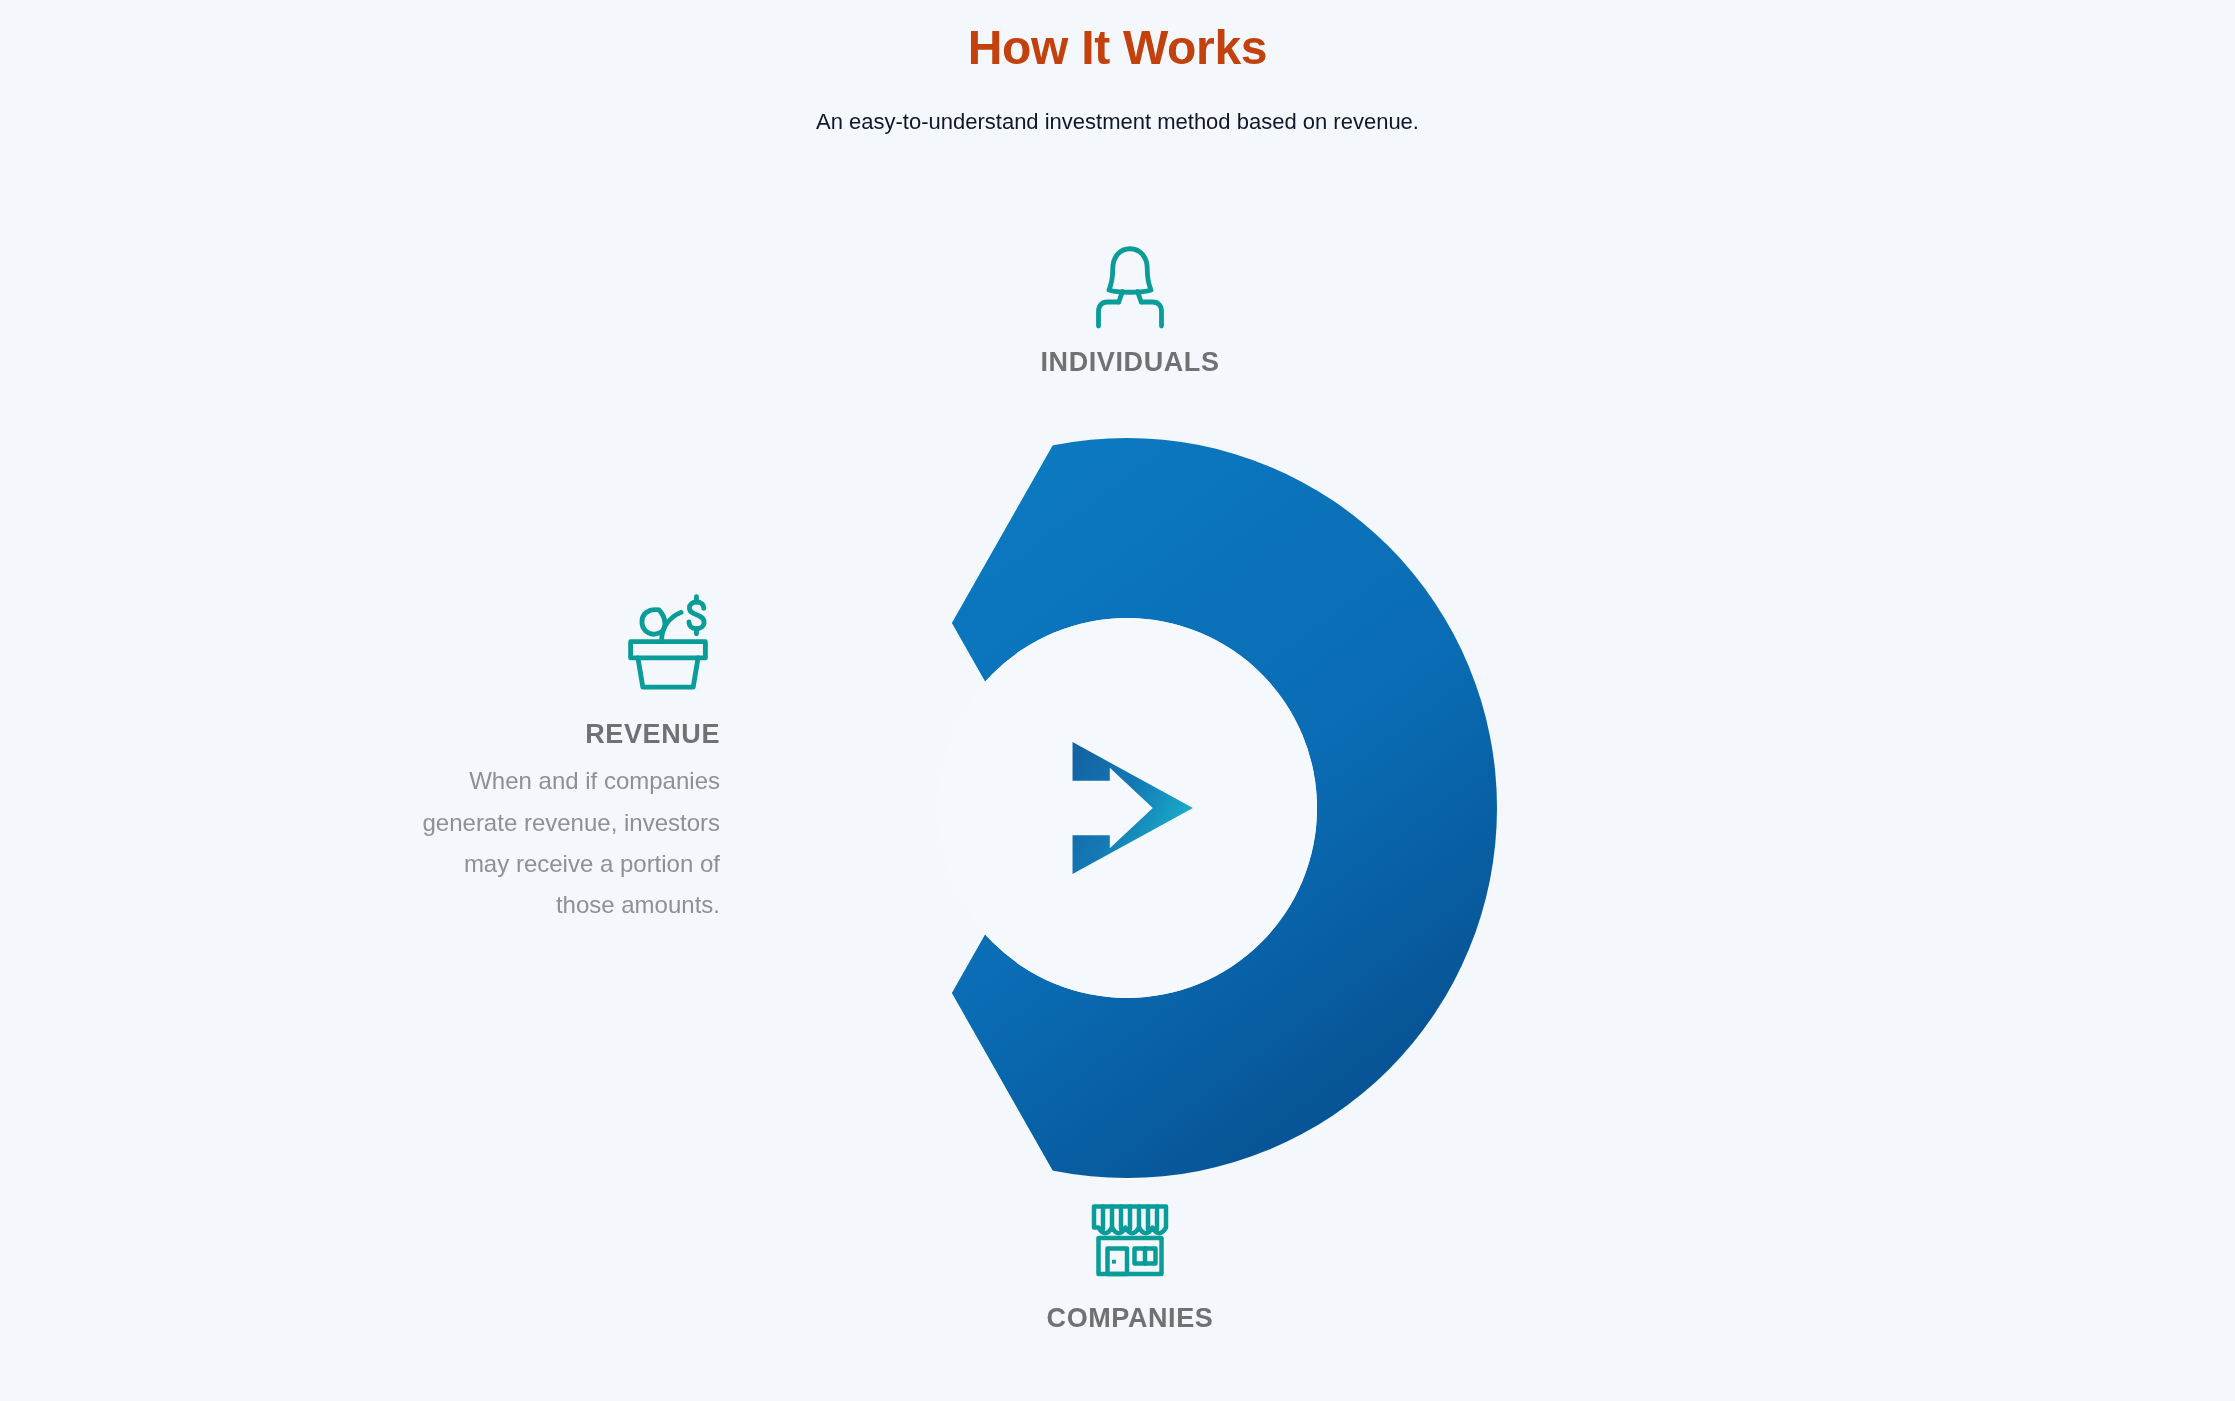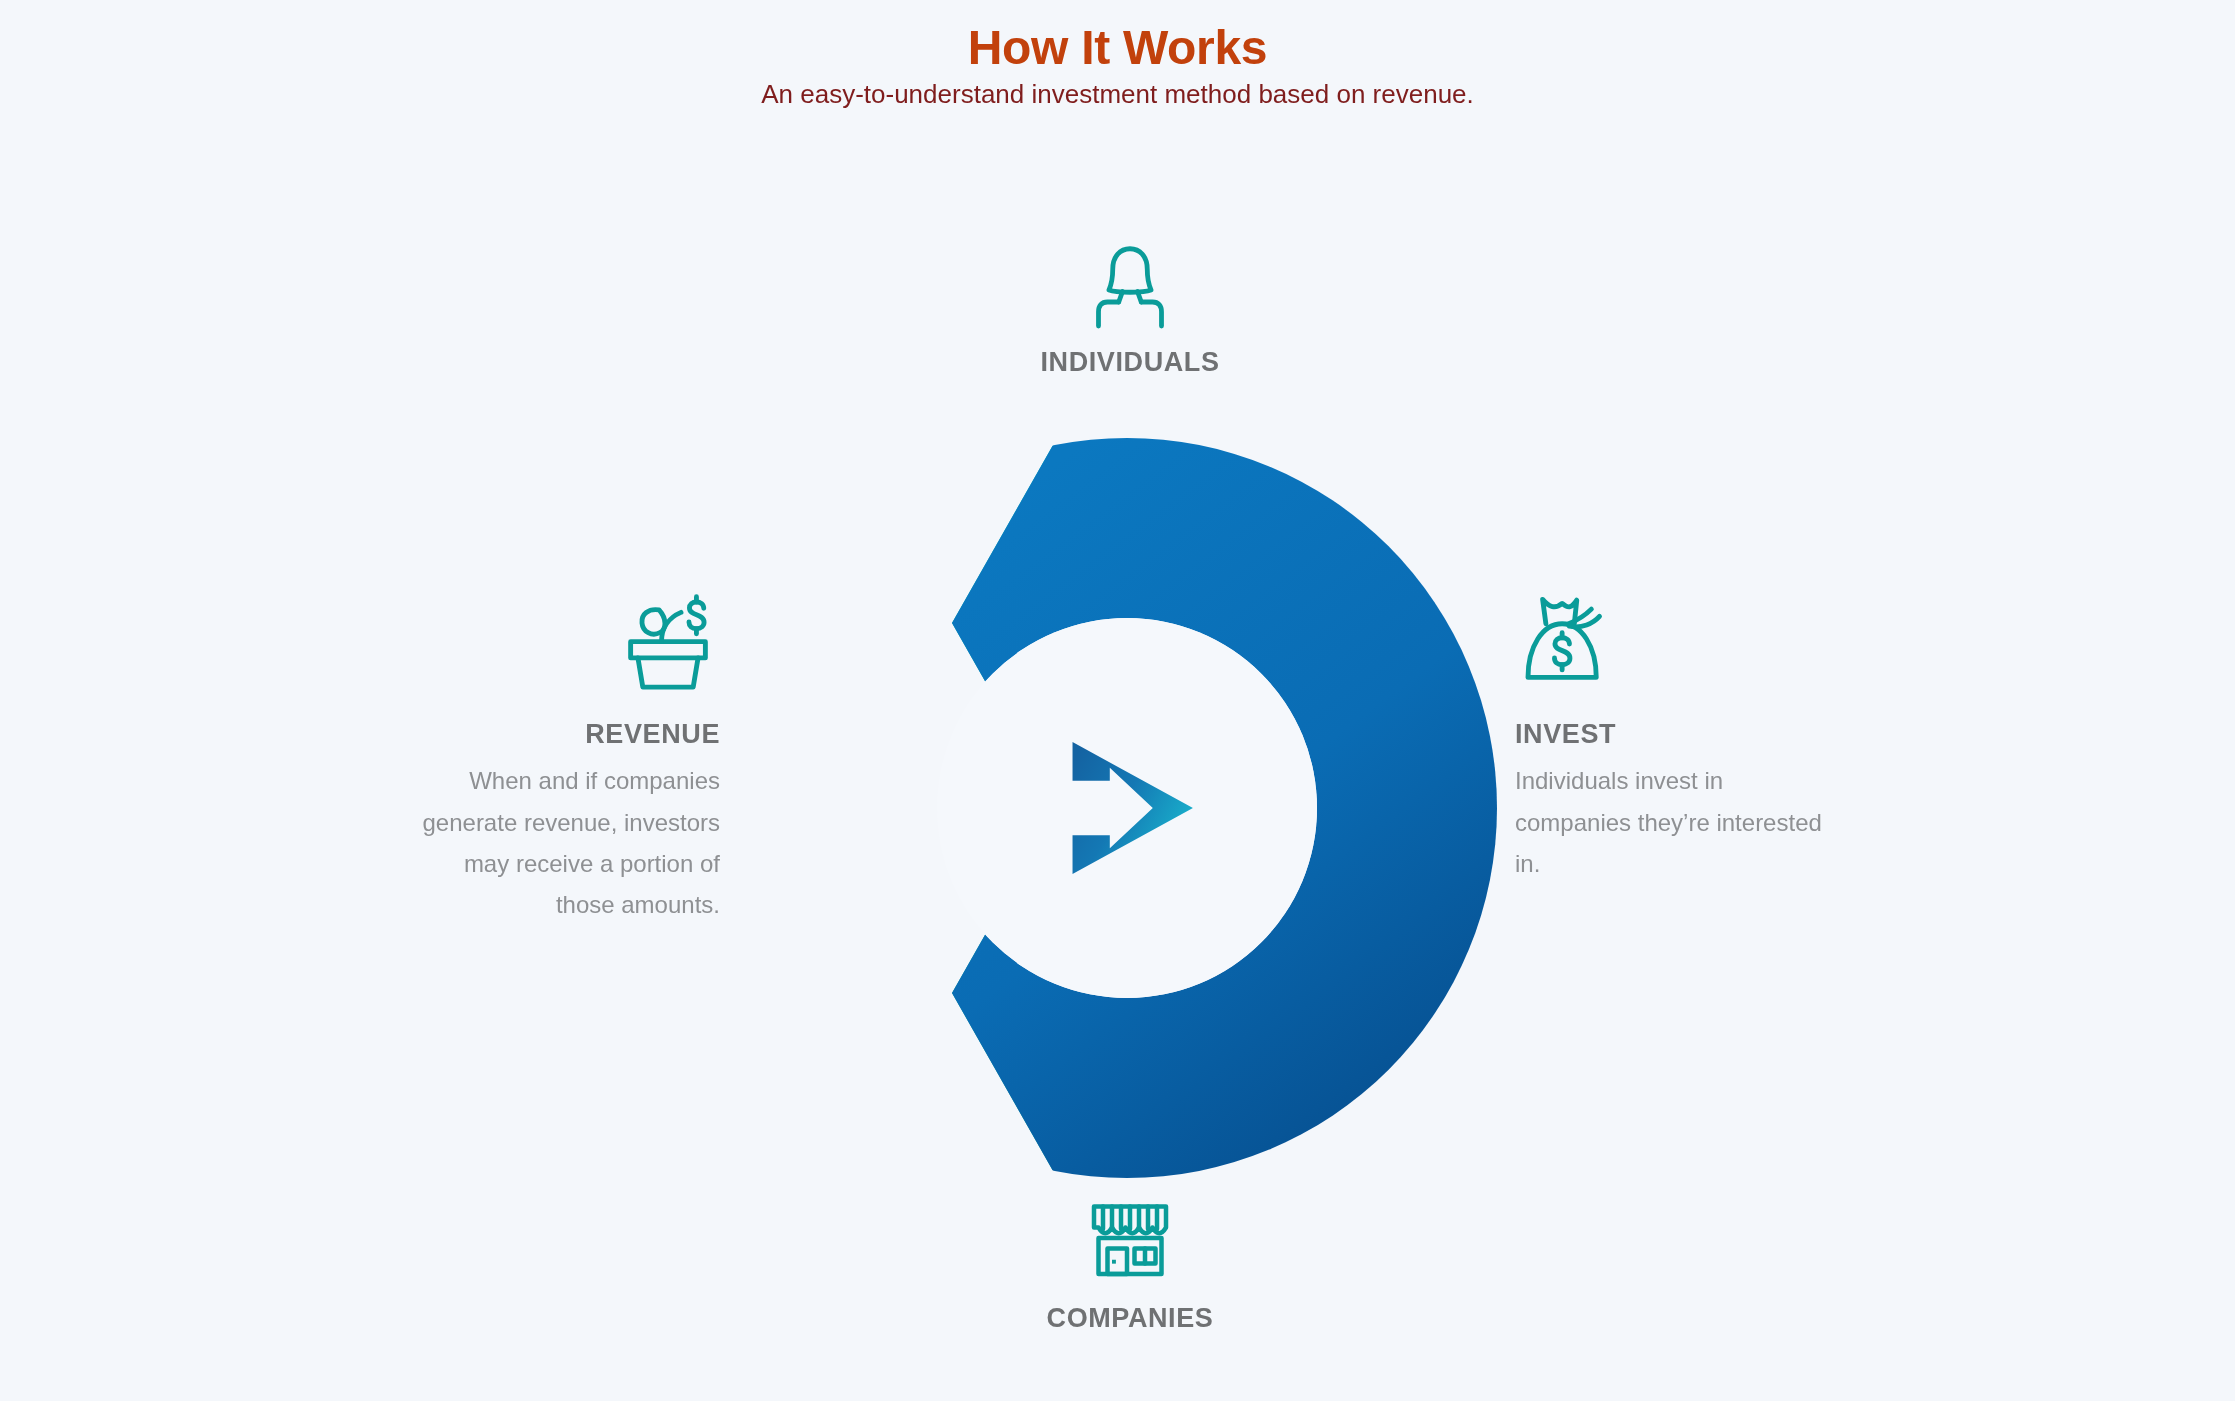--- a/index.html
+++ b/index.html
@@ -27,23 +27,24 @@
     padding-top: 18px;
   }
   .page-title {
     font-size: 48px;
     font-weight: 700;
     color: #c2410c;
     letter-spacing: -0.3px;
     line-height: 1.25;
   }
   .page-subtitle {
-    font-size: 26px;
+    margin-top: 30px;
+    font-size: 22px;
     font-weight: 400;
-    color: #7f1d1d;
+    color: #0f172a;
     line-height: 1.3;
   }
 
   
   .stage {
     position: absolute;
     left: 0; top: 0;
     width: 2160px;
     height: 1401px;
   }
@@ -221,41 +222,20 @@
           <path d="M 27 37 L 24.5 44"></path>
           <path d="M 37 37 L 39.5 44"></path>
 
           <path d="M 24.5 44 L 17 44 C 13 44 11 46.5 11 50.5 L 11 60"></path>
           <path d="M 39.5 44 L 47 44 C 51 44 53 46.5 53 50.5 L 53 60"></path>
         </g>
       </svg>
       <div class="node-title">INDIVIDUALS</div>
     </div>
 
-    <div class="node node-invest">
-      <svg class="node-icon" width="104" height="104" viewBox="0 0 64 64" aria-hidden="true">
-        <g fill="none" stroke="#0a9c99" stroke-width="3" stroke-linecap="round" stroke-linejoin="round">
-
-          <path d="M 8 55 C 8 36 17 22 29 22 C 41 22 50 36 50 55 Z"></path>
-
-          <path d="M 19 22 L 17 7 C 21 12 25 13 29 9.5 C 33 13 35 12 38 7.5 L 36.5 22"></path>
-
-          <path d="M 33 22 C 38 20 44 16 47 13"></path>
-          <path d="M 33.5 23.5 C 41 25 48 22 52 17.5"></path>
-
-          <path d="M 33.5 34.5 C 33.5 32 31.5 30.6 29 30.6 C 26.5 30.6 24.6 32.1 24.6 34.3
-                   C 24.6 39.5 33.8 37.6 33.8 43.2 C 33.8 45.6 31.7 47.2 29 47.2
-                   C 26.2 47.2 24.3 45.6 24.3 43"></path>
-          <path d="M 29 27.5 L 29 30.6"></path>
-          <path d="M 29 47.2 L 29 50.4"></path>
-        </g>
-      </svg>
-      <div class="node-title">INVEST</div>
-      <div class="node-body">Individuals invest in companies they’re interested in.</div>
-    </div>
 
     <div class="node node-companies">
       <svg class="node-icon" width="96" height="96" viewBox="0 0 64 64" aria-hidden="true">
         <g fill="none" stroke="#0a9c99" stroke-width="3" stroke-linejoin="round" stroke-linecap="round">
 
           <path d="M 8 11 L 56 11 L 56 25
                    C 53 30 50 30 47 25
                    C 44 30 41 30 38 25
                    C 35 30 32 30 29 25
                    C 26 30 23 30 20 25

